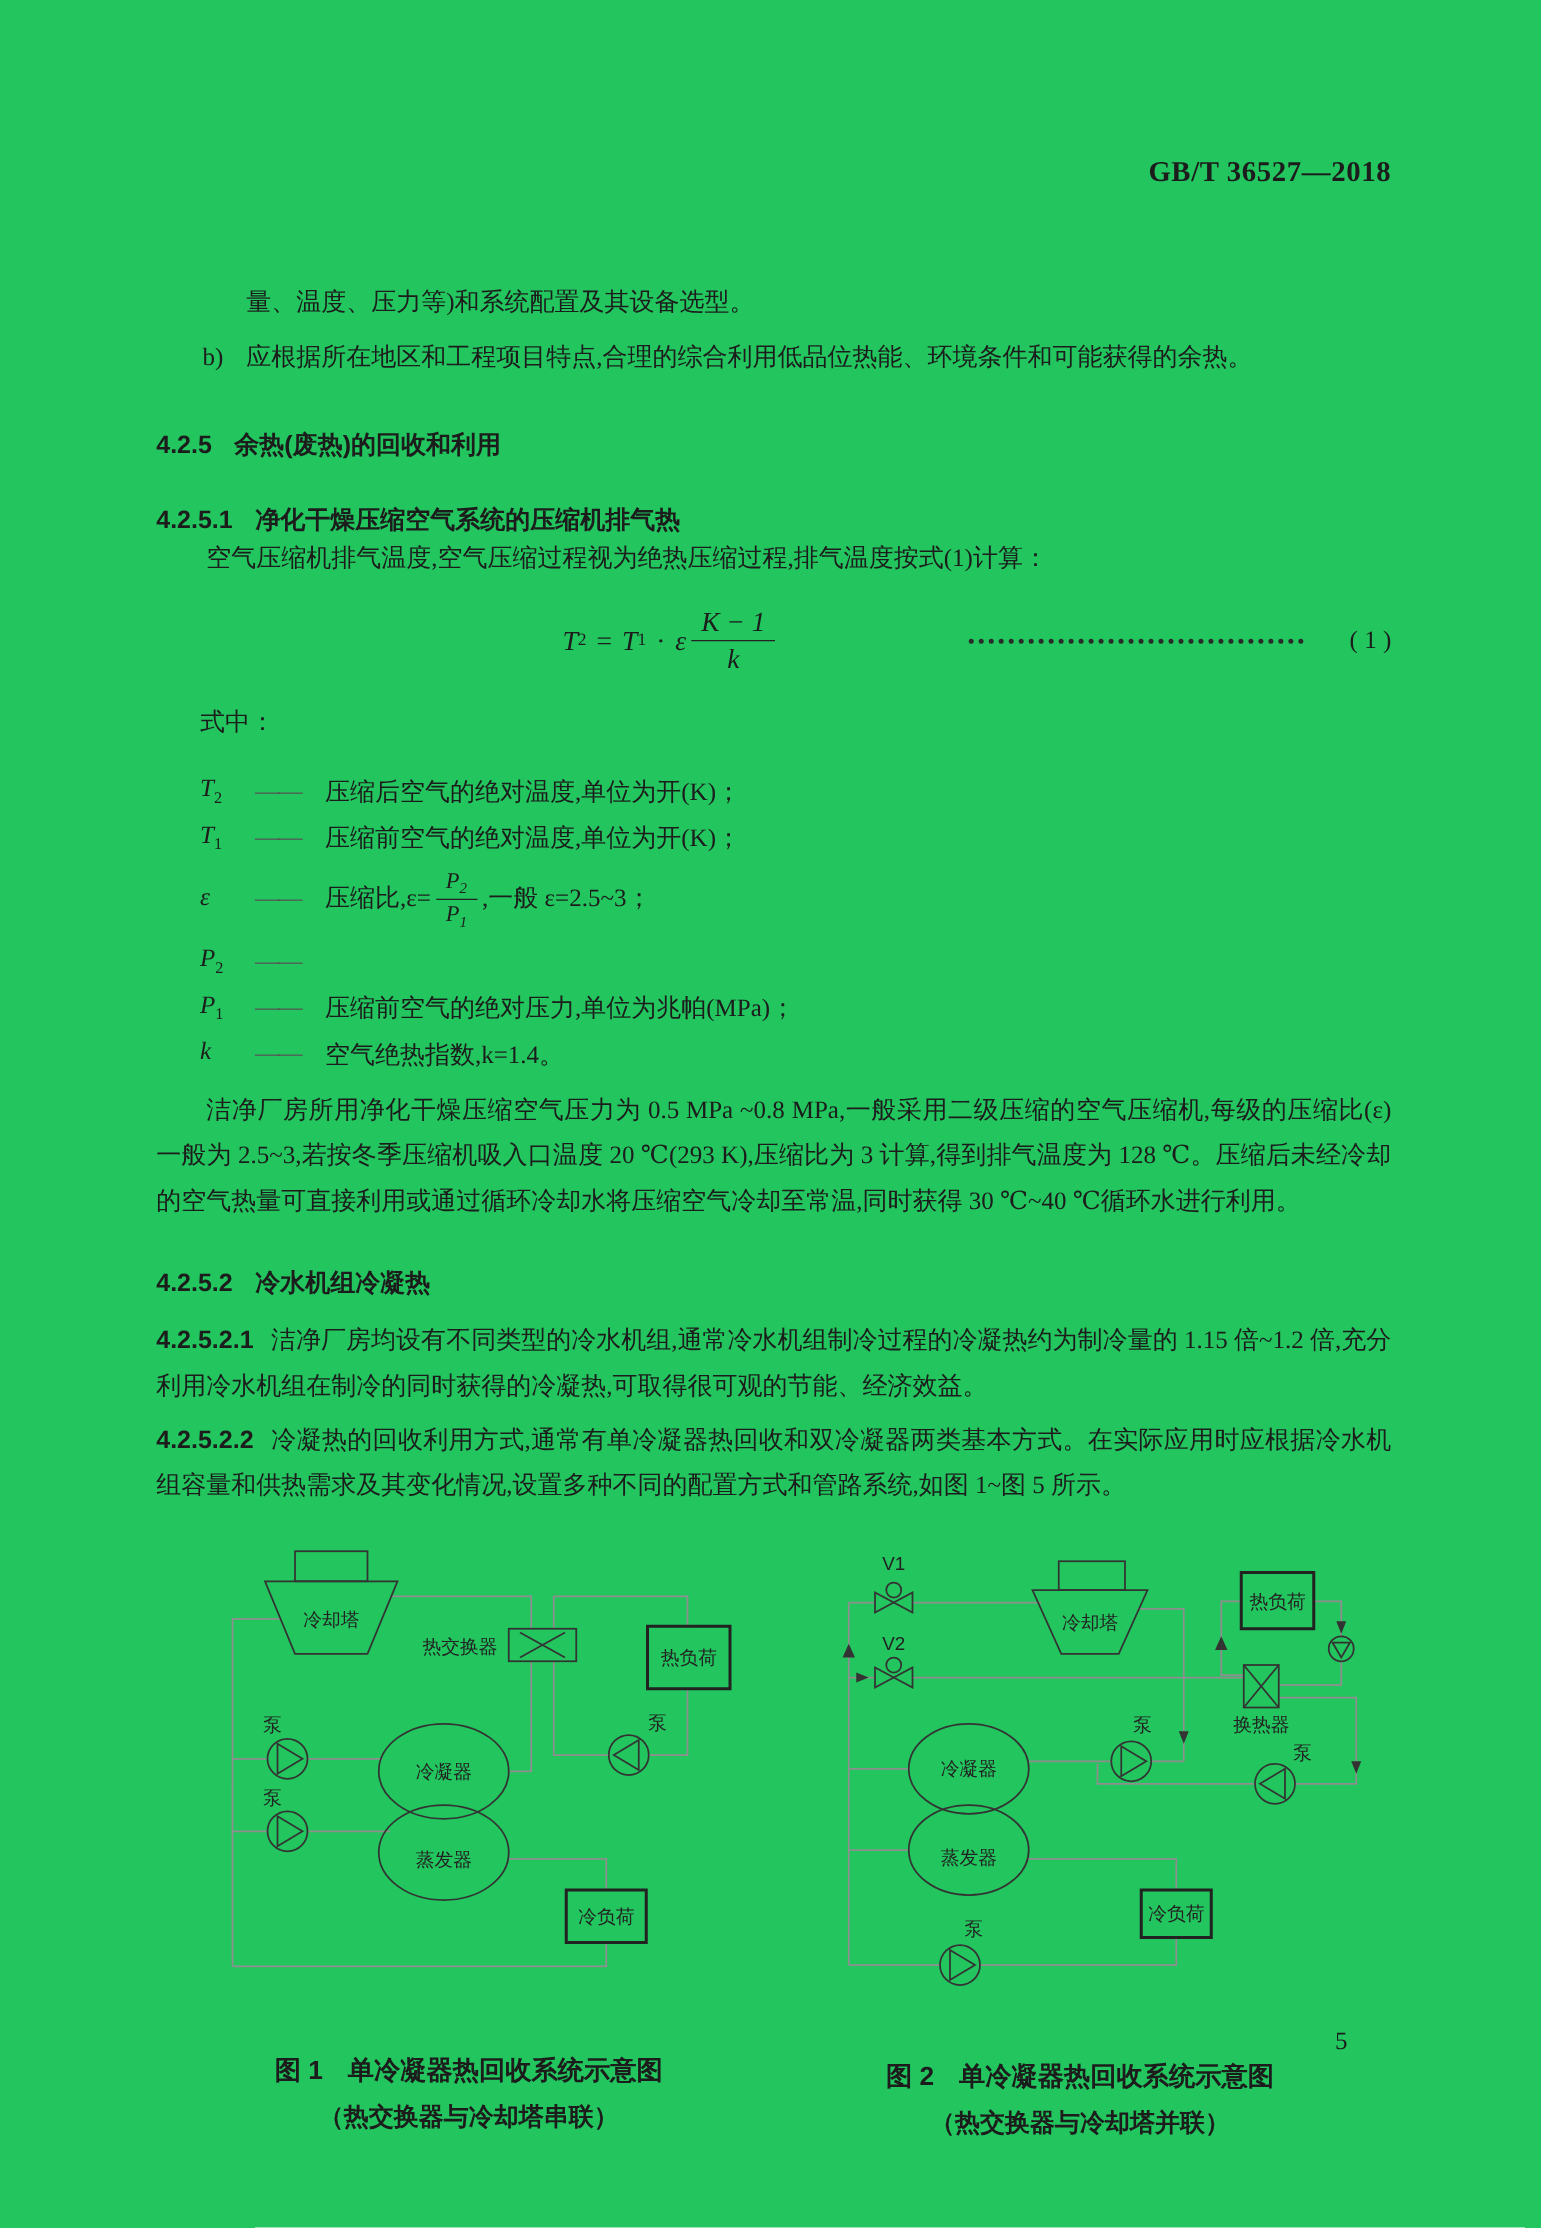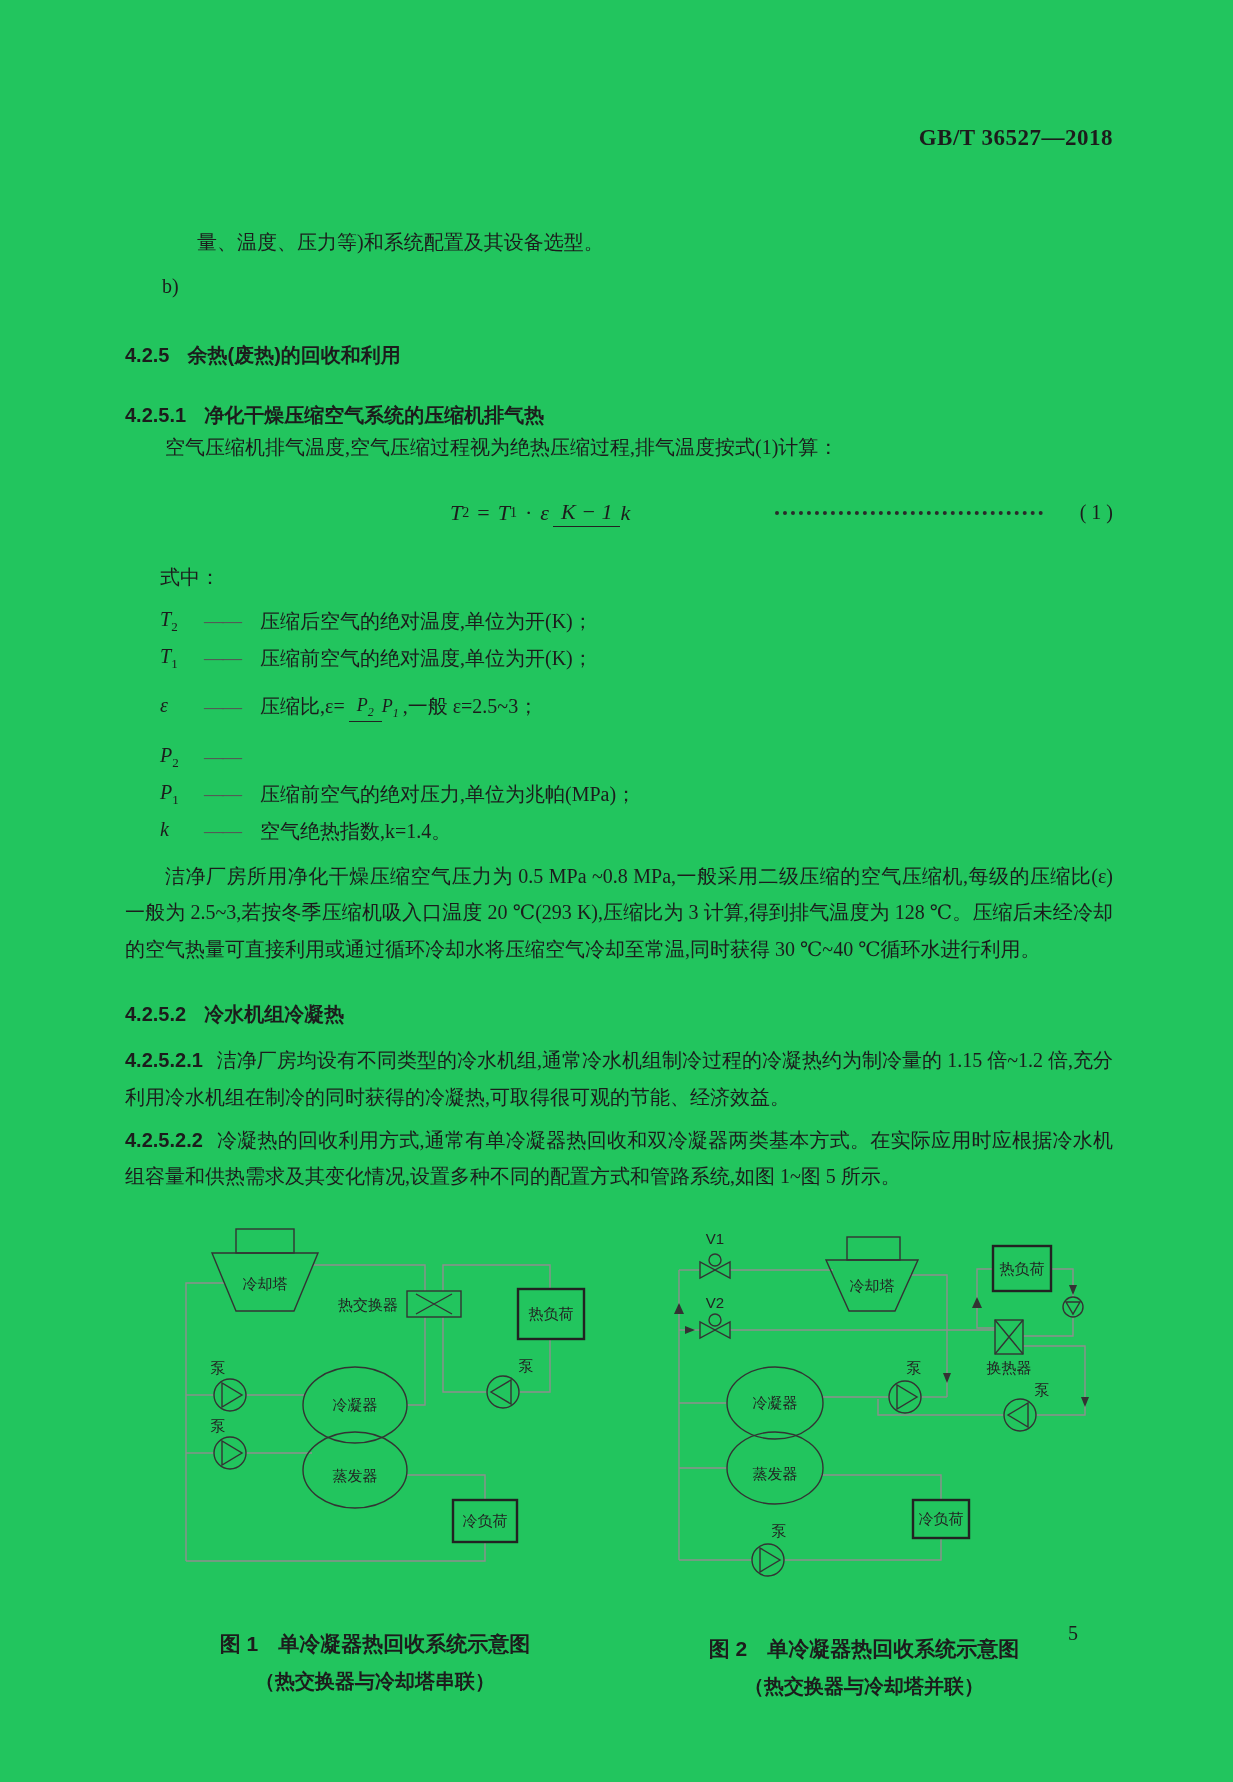--- a/index.html
+++ b/index.html
@@ -28,29 +28,29 @@
   .s4252 { margin-top:34px; }
   .p-body { line-height:1.83; text-align:justify; }
   .indent { text-indent:2em; }
   .formula-intro { }
   
   .eq-row { display:flex; align-items:center; margin-top:10px; height:74px; }
   .eq-sp1 { width:325px; flex:none; }
   .eq-sp2 { flex:1; }
   .eq-body { font-style:italic; font-size:22px; display:flex; align-items:center; }
   .eq-body sub { font-size:14px; font-style:normal; }
-  .frac { display:inline-flex; flex-direction:row; text-align:center;
+  .frac { display:inline-flex; flex-direction:column; text-align:center;
     vertical-align:middle; margin:0 4px; font-style:italic; }
   .frac .fnum { display:block; border-bottom:1.6px solid #222; padding:0 8px 1px; }
   .frac .fden { display:block; padding-top:1px; }
   .eq-mid { margin:0 8px; font-style:normal; }
   .eq-leader { width:268px; flex:none; height:0; border-top:4px dotted #2a2a2a; margin:0 4px; }
   .eq-num { flex:none; width:66px; text-align:right; font-size:20px; }
   .where { margin-top:14px; margin-left:35px; }
-  .defs { margin-top:12px; margin-left:35px; }
+  .defs { margin-top:24px; margin-left:35px; }
   .def-row { display:flex; align-items:center; min-height:37px; }
   .def-row.tall { min-height:62px; }
   .def-sym { width:44px; flex:none; font-style:italic; }
   .def-sym sub { font-size:13px; font-style:normal; }
   .def-dash { width:56px; flex:none; letter-spacing:-2px; color:#555; }
   .def-text { }
   .def-frac { font-size:18px; }
   .def-frac sub { font-size:12px; }
   .para1 { margin-top:8px; }
   .sub-sec { margin-top:6px; line-height:1.83; text-align:justify; }
@@ -82,20 +82,21 @@
 
 <div class="page">
   <div class="content">
 
     <div class="doc-header">GB/T 36527—2018</div>
 
     <div class="intro">
       <div class="intro-line1">量、温度、压力等)和系统配置及其设备选型。</div>
       <div class="item-b">
         <span class="b-label">b)</span>
+        <span>应根据所在地区和工程项目特点,合理的综合利用低品位热能、环境条件和可能获得的余热。</span>
       </div>
     </div>
 
     <h3 class="sec s425">
       <span class="num">4.2.5</span><span>余热(废热)的回收和利用</span>
     </h3>
 
     <h3 class="sec s4251">
       <span class="num">4.2.5.1</span><span>净化干燥压缩空气系统的压缩机排气热</span>
     </h3>

